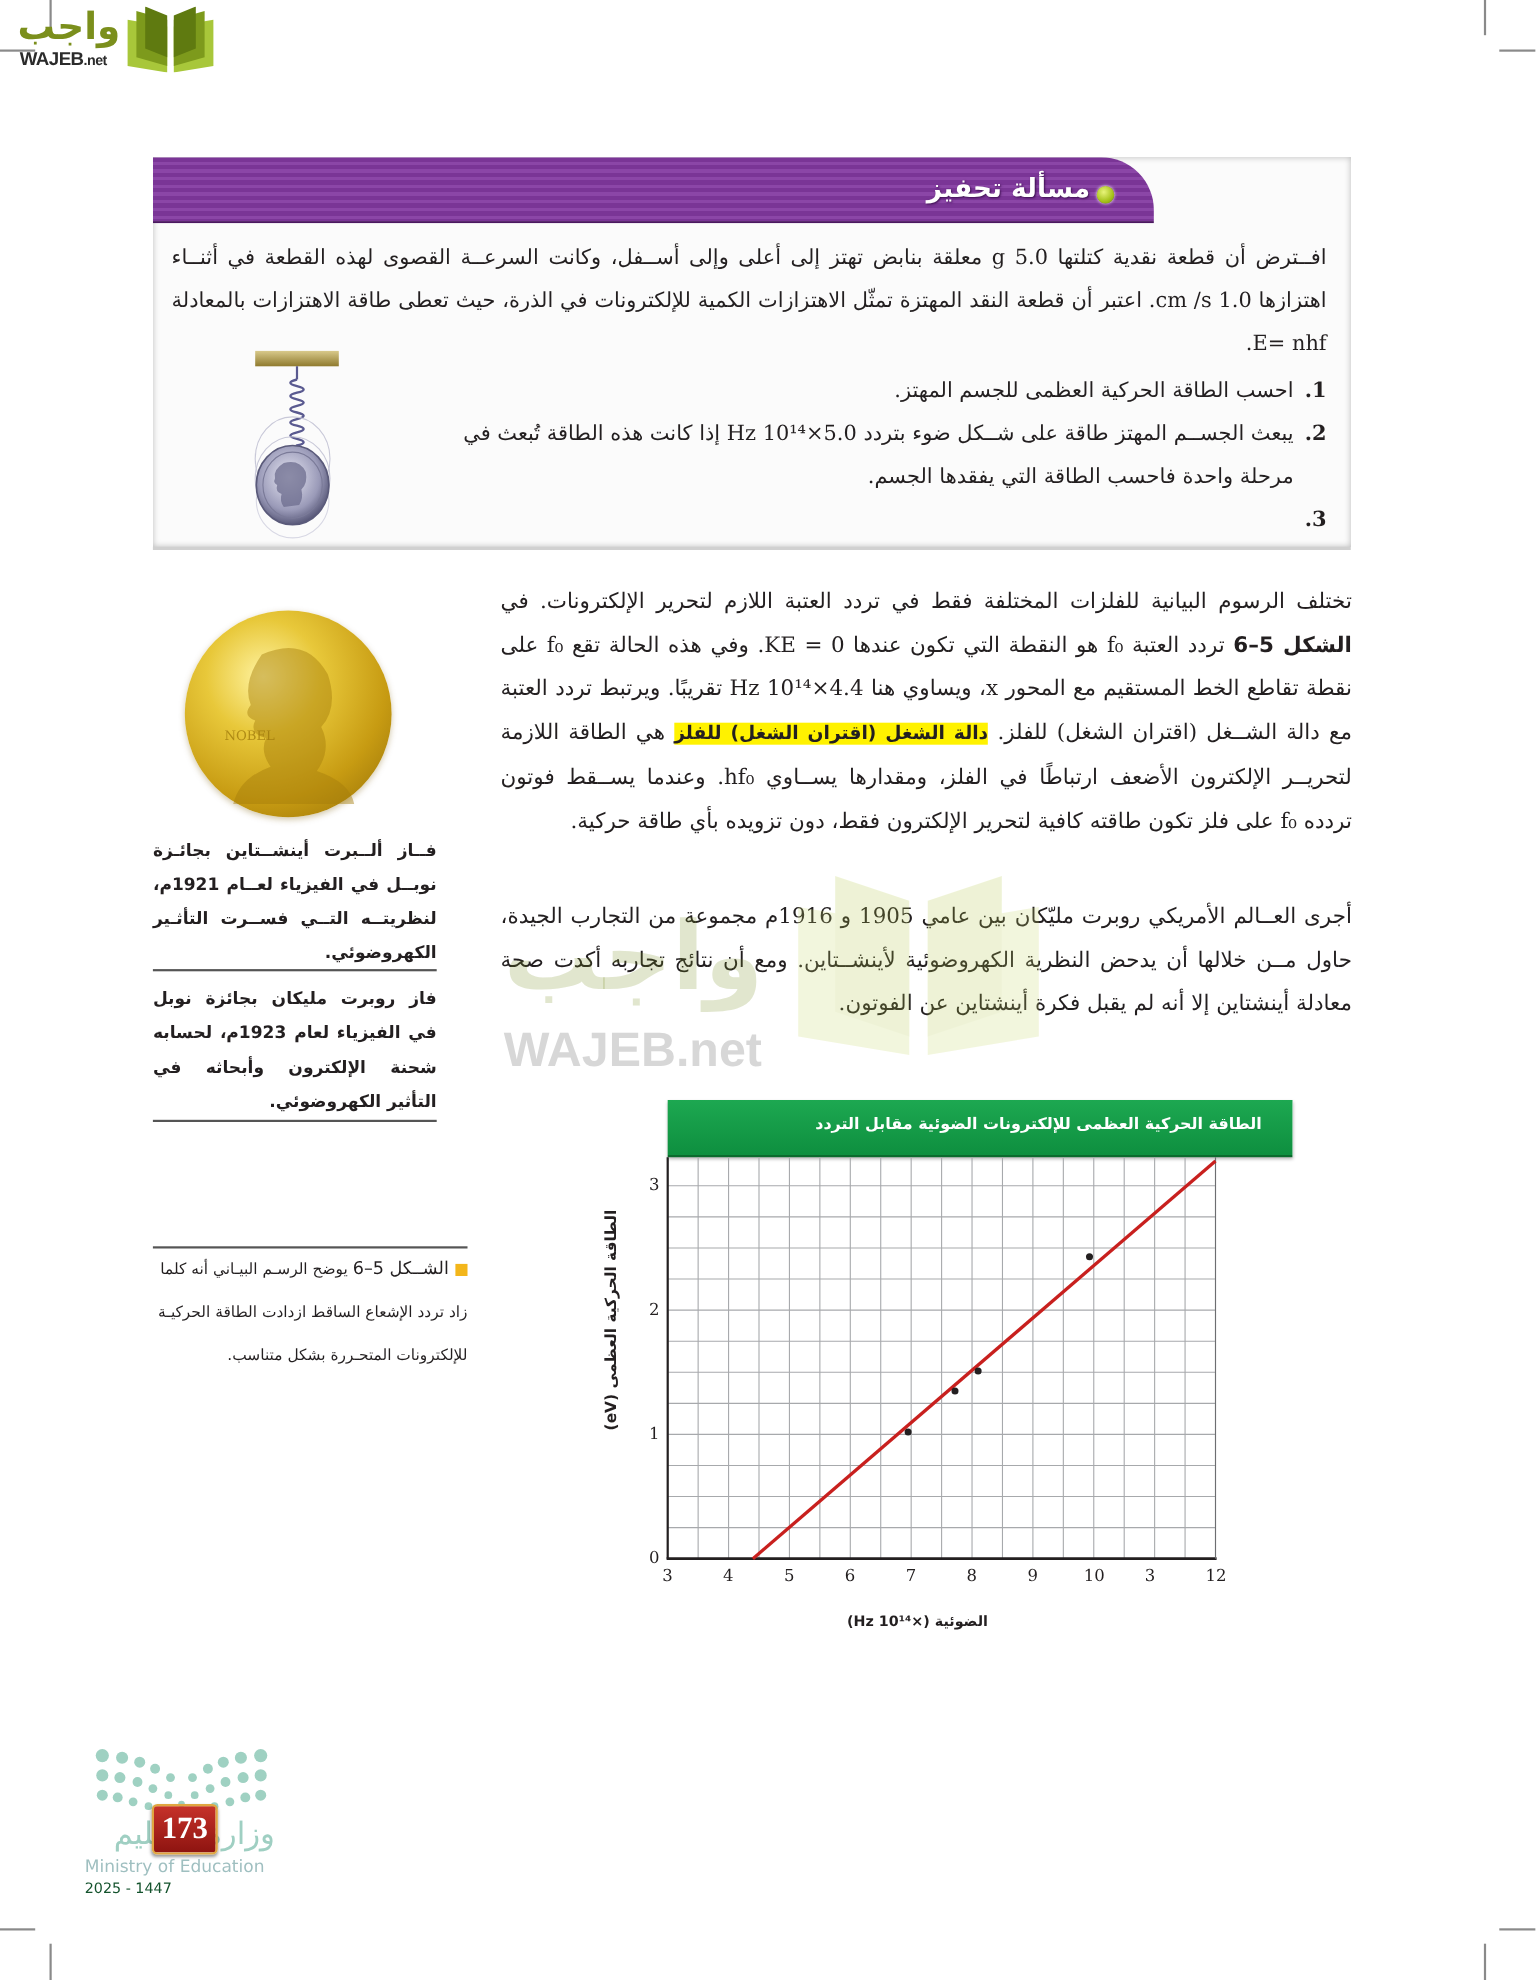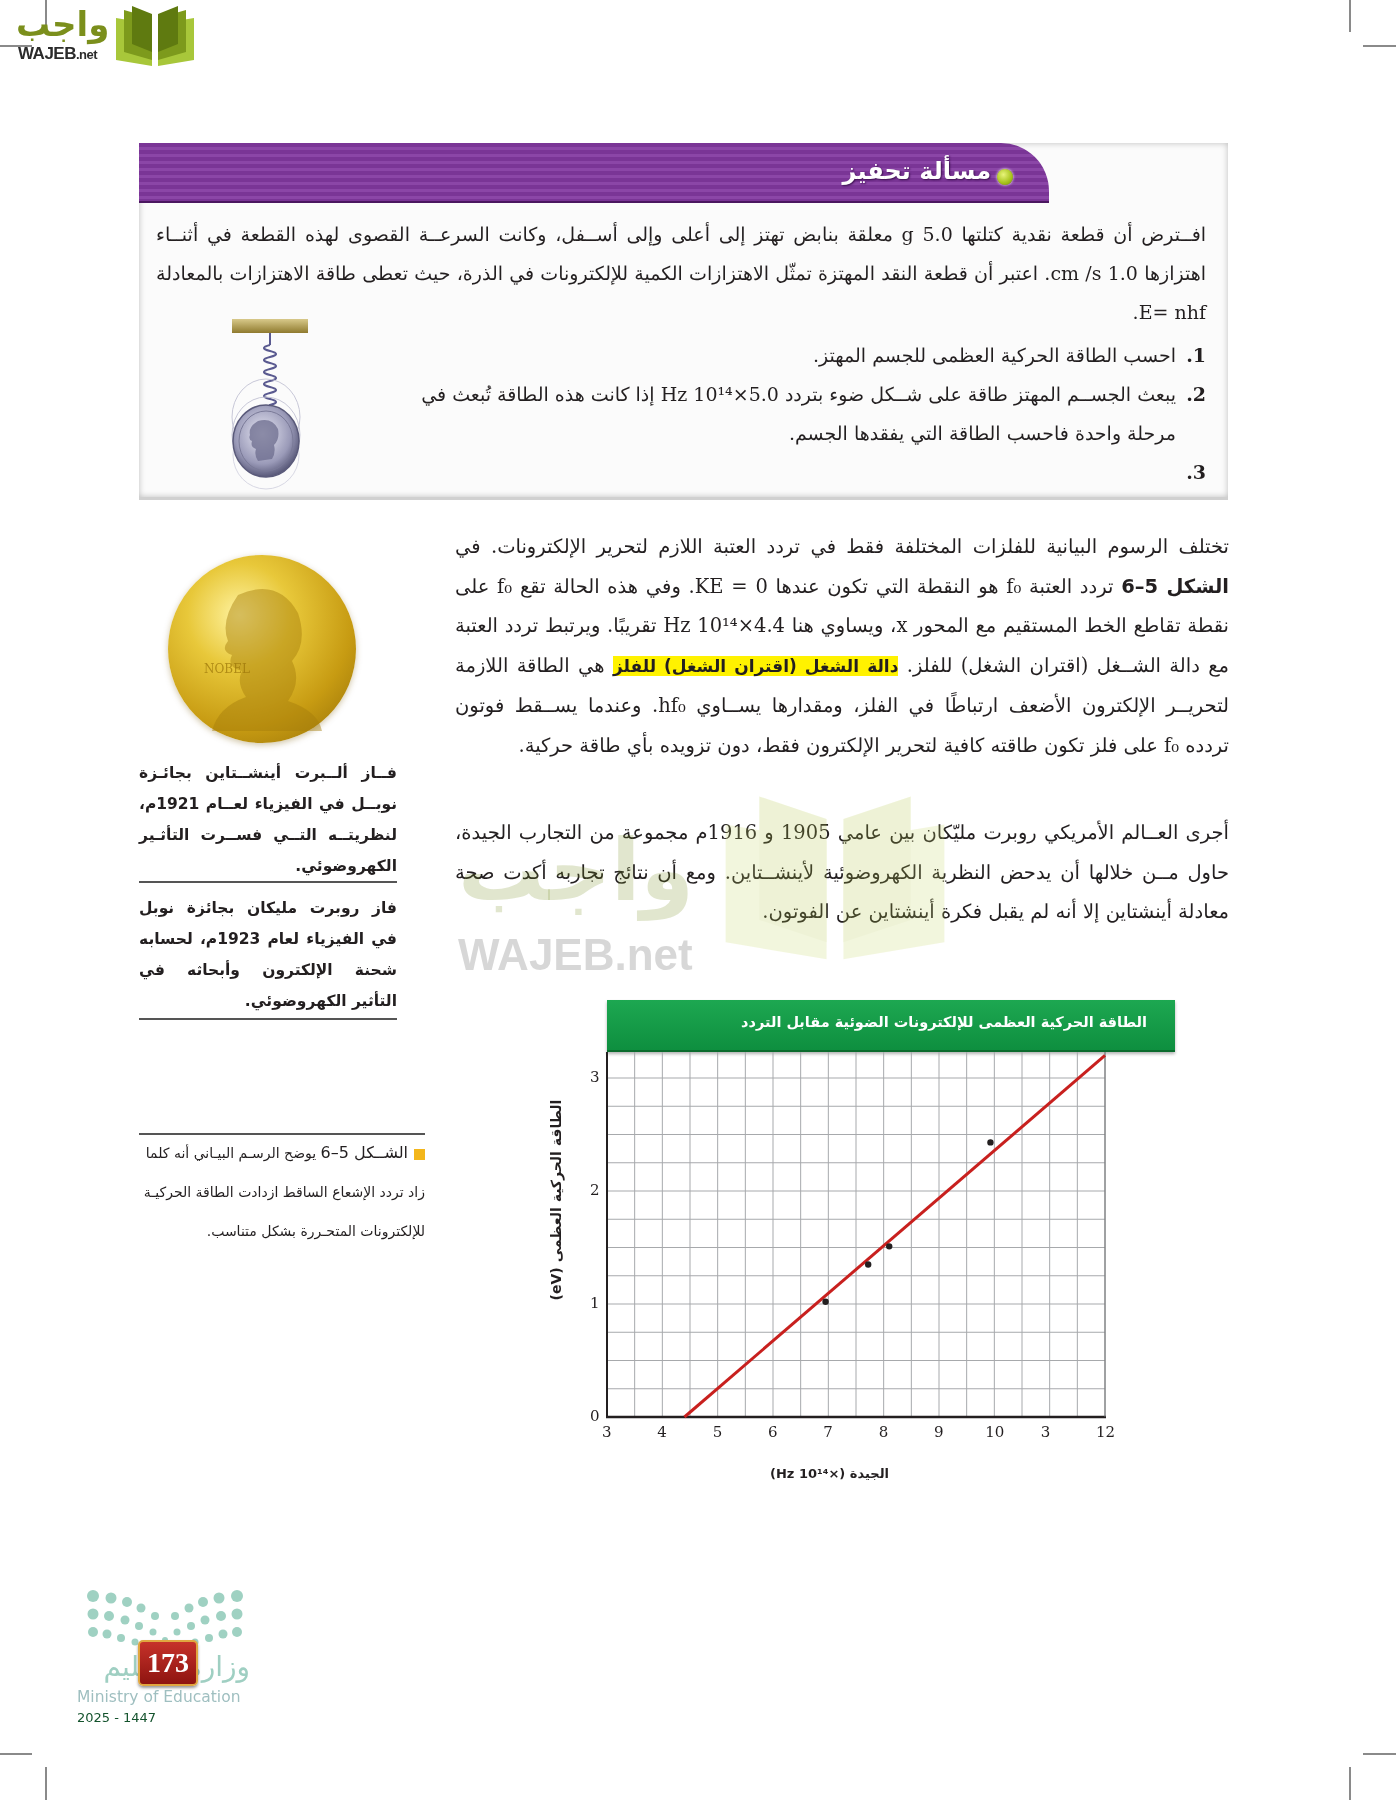--- a/index.html
+++ b/index.html
@@ -214,21 +214,21 @@
     <div class="tick" style="left: 712.667px; top: 1423px;">5</div>
     <div class="tick" style="left: 768px; top: 1423px;">6</div>
     <div class="tick" style="left: 823.333px; top: 1423px;">7</div>
     <div class="tick" style="left: 878.667px; top: 1423px;">8</div>
     <div class="tick" style="left: 934px; top: 1423px;">9</div>
     <div class="tick" style="left: 985.333px; top: 1423px;">10</div>
     <div class="tick" style="left: 1040.67px; top: 1423px;">3</div>
     <div class="tick" style="left: 1096px; top: 1423px;">12</div>
   </div>
 <div class="ylab" style="left:548px;top:1330px;transform:rotate(-90deg);transform-origin:0 0;">الطاقة الحركية العظمى (eV)</div>
-<div class="xlab"><span class="b" style="font-size:13px">الجيدة (×10¹⁴ Hz)</span></div>
+<div class="xlab"><span class="b" style="font-size:13px">الضوئية (×10¹⁴ Hz)</span></div>
 
 <svg class="abs ministry" viewBox="0 0 180 150">
   <g fill="#9fd1c2">
     <circle cx="18" cy="16" r="6"></circle>
       <circle cx="36" cy="18" r="5.5"></circle>
       <circle cx="52" cy="22" r="5"></circle>
       <circle cx="66" cy="28" r="4.5"></circle>
       <circle cx="80" cy="36" r="4"></circle>
     <circle cx="18" cy="34" r="5.5"></circle>
       <circle cx="34" cy="36" r="5"></circle>

